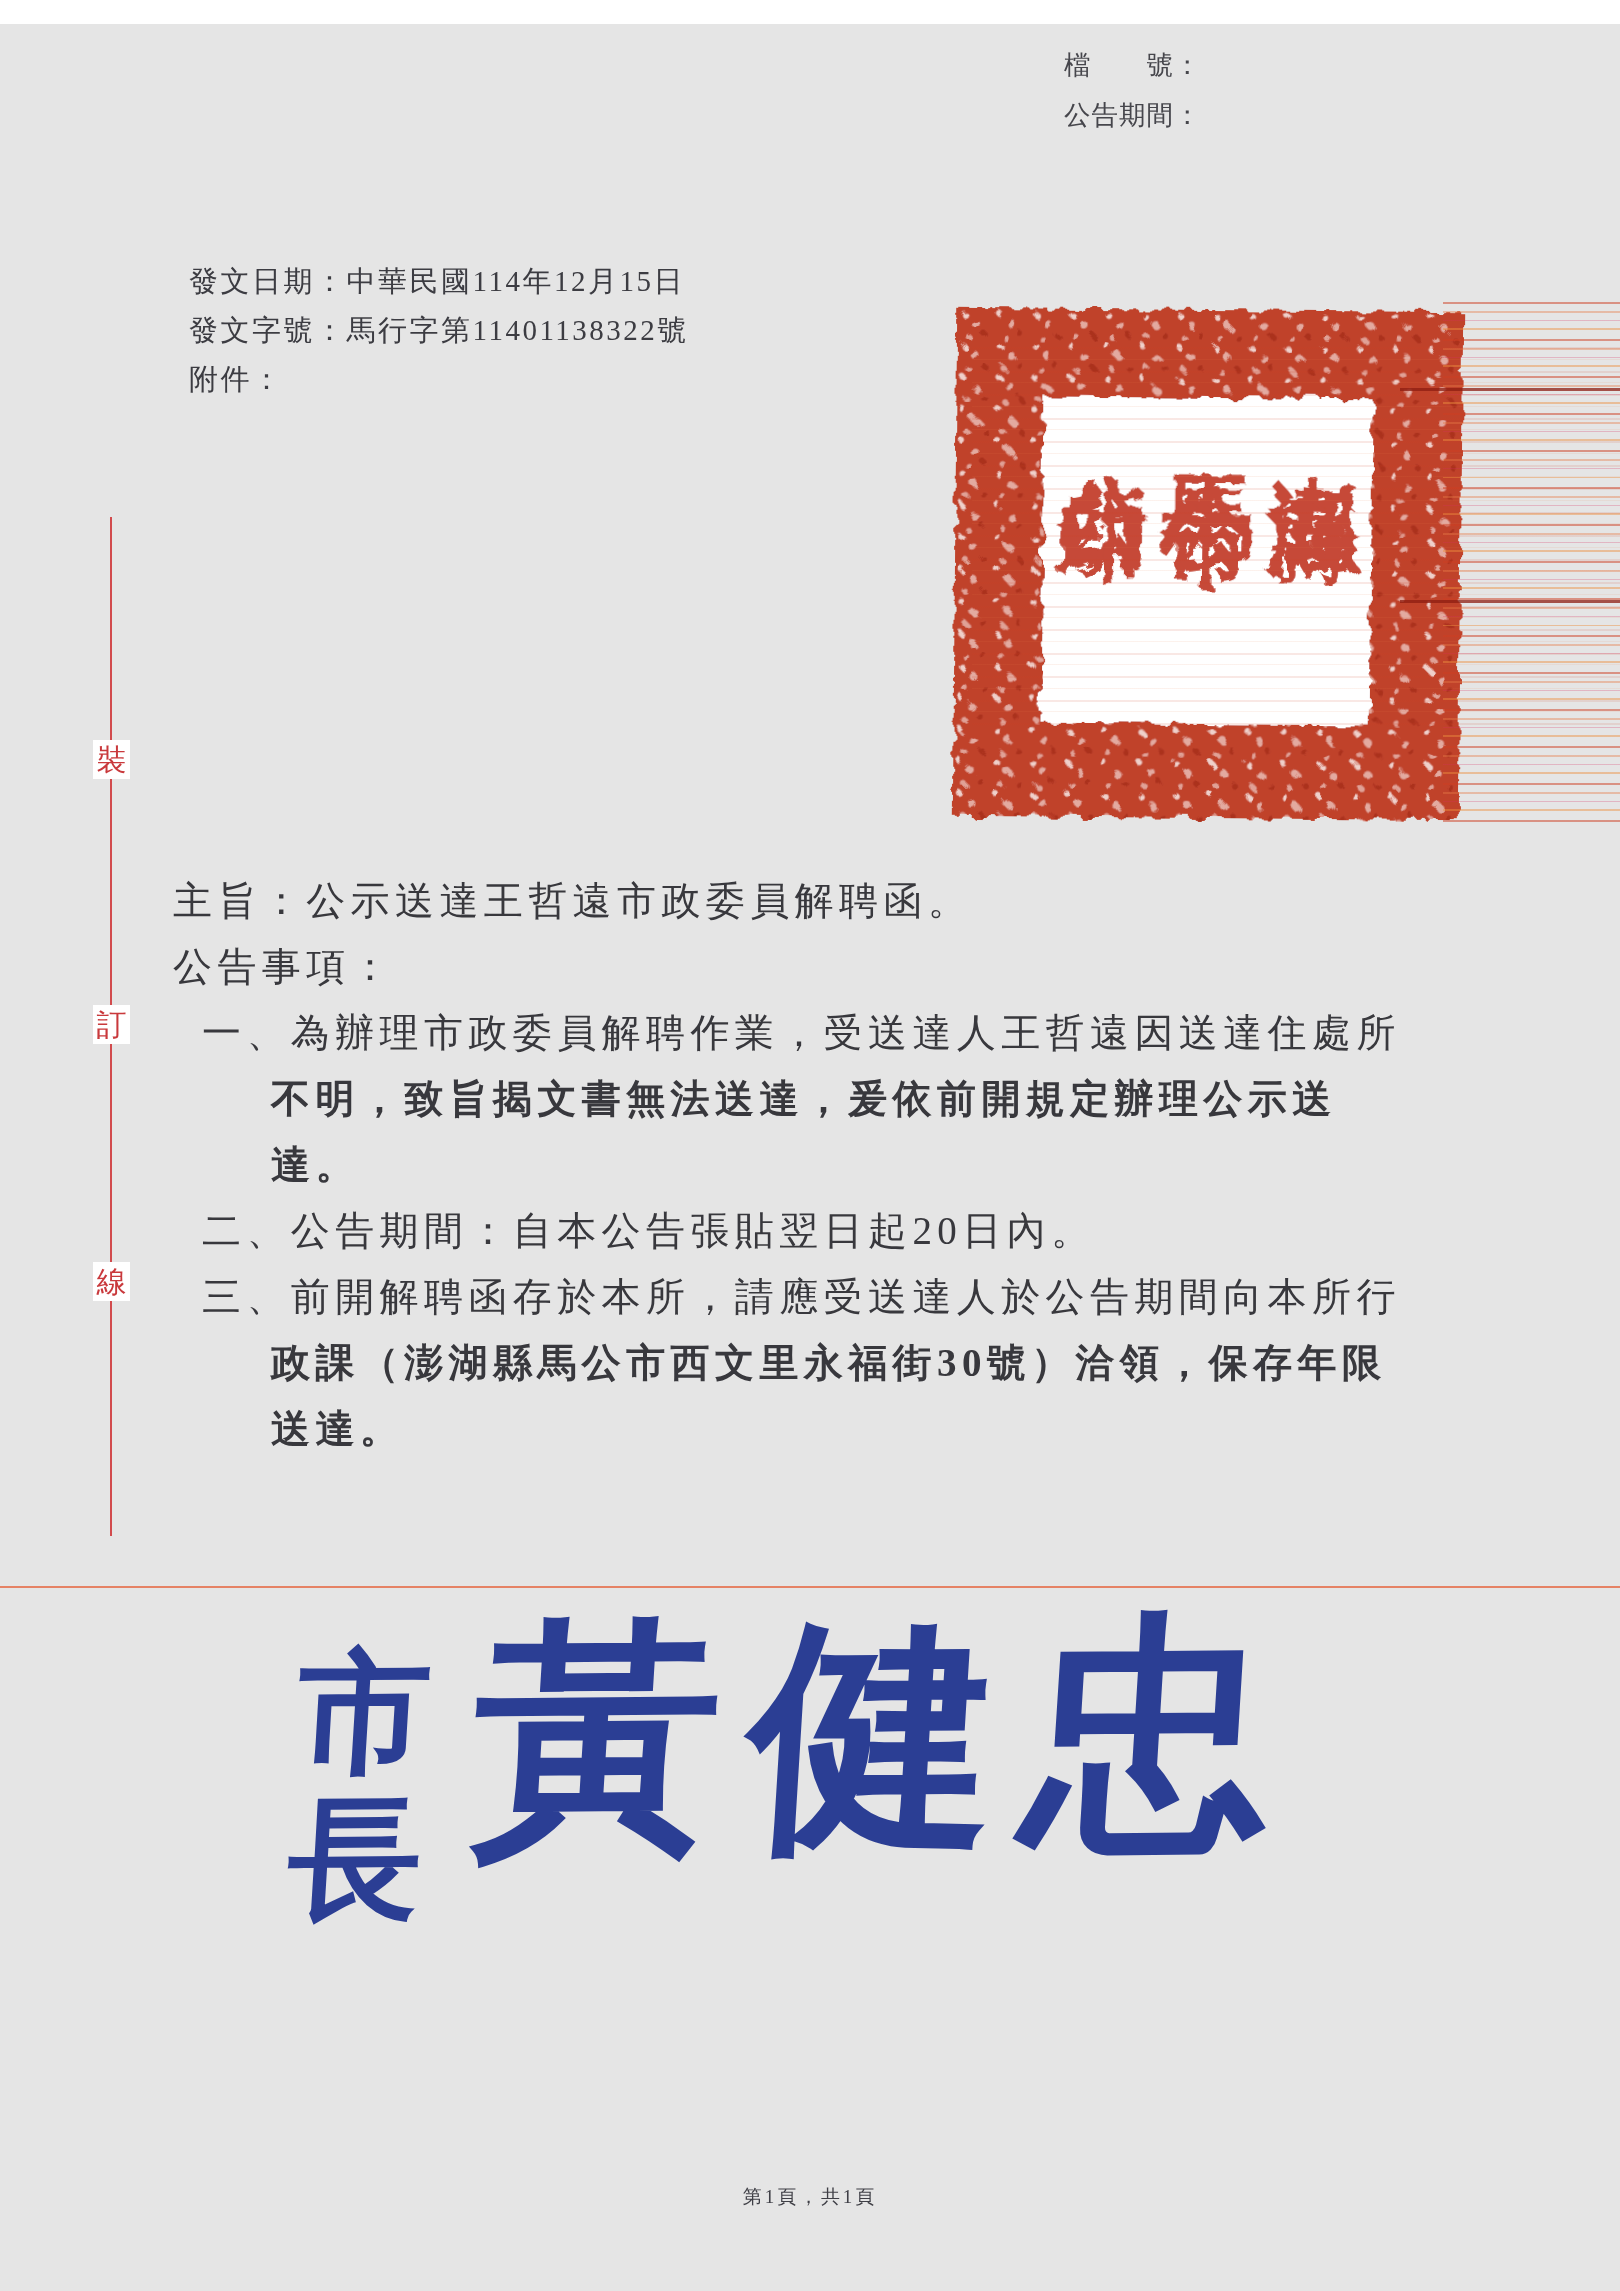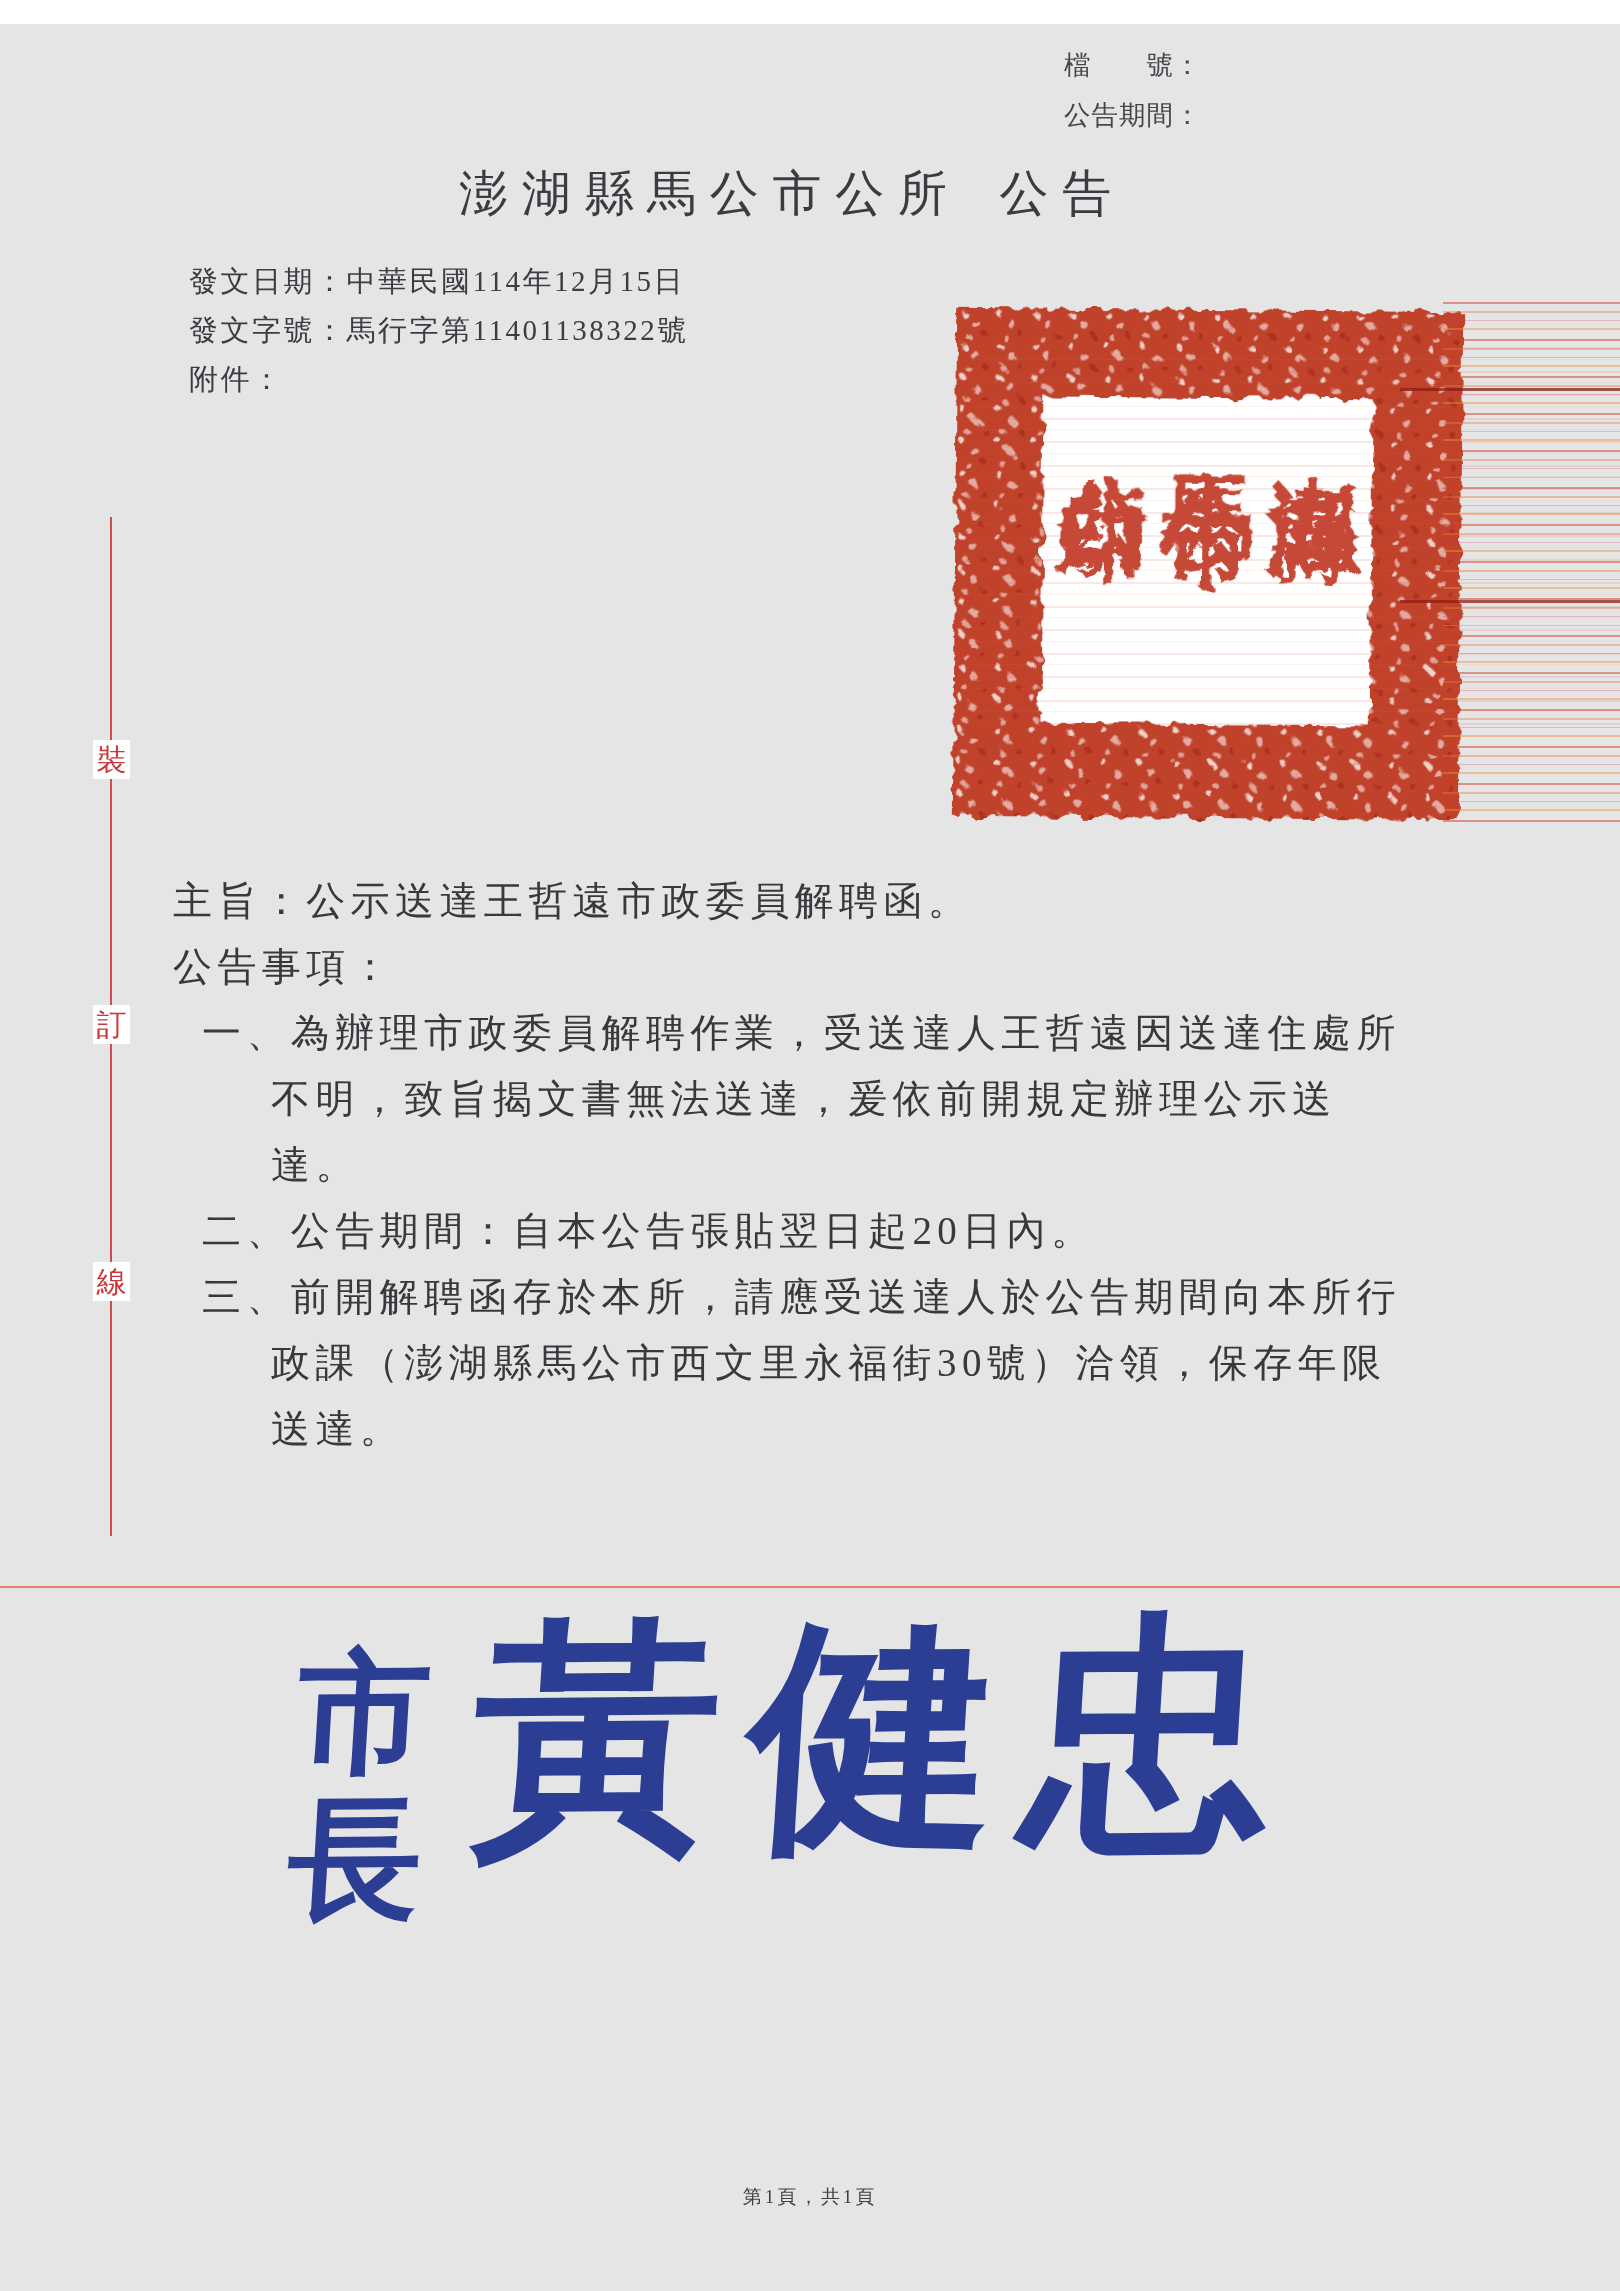--- a/index.html
+++ b/index.html
@@ -51,21 +51,21 @@
     background:repeating-linear-gradient(to bottom,
       rgba(205,62,34,.6) 0 2px, rgba(0,0,0,0) 2px 11.8px,
       rgba(230,122,70,.5) 11.8px 12.7px, rgba(0,0,0,0) 12.7px 23.5px);
   }
   .dark-line { position:absolute; left:1400px; width:221px; height:2.9px; background:#8e1d12; opacity:.75; }
   .dl-1 { top:364px; } .dl-2 { top:576px; }
 
   
   .body { position:absolute; left:173px; top:844px; font-size:39px; line-height:66px; letter-spacing:5.4px; color:#38383d; white-space:nowrap; }
   .ind1 { padding-left:29px; }
-  .ind2 { padding-left:98px; }
+  .ind2 { padding-left:98px;font-weight:bold; }
 
   
   .fold-line { position:absolute; left:0; top:1562px; width:1620px; height:2px; background:#e5714f; opacity:.85; }
 
   
   .signature { position:absolute; left:294px; top:1582px; display:flex; align-items:flex-start; gap:45px;
     color:#2b3e94; font-weight:bold; transform:skewX(-4deg) rotate(-0.5deg);
     font-family:"DejaVu Serif","Liberation Serif",serif; }
   .sig-title { display:flex; flex-direction:column; font-size:133px; line-height:1.1; margin-top:29px; }
   .sig-name { font-size:247px; line-height:1.05; letter-spacing:29px; white-space:nowrap; }
@@ -83,24 +83,20 @@
   </filter>
 </svg>
 
 <div class="page">
 
   <div class="hdr-right">
     <div>檔　　號：</div>
     <div>公告期間：</div>
   </div>
 
-  <div class="title-row">
-    <span>澎湖縣馬公市公所</span>
-    <span>公告</span>
-  </div>
 
   <div class="meta">
     <div>發文日期：中華民國114年12月15日</div>
     <div>發文字號：馬行字第11401138322號</div>
     <div>附件：</div>
   </div>
 
   <div class="binding-rule"></div>
   <div class="binding-char bc-0">裝</div>
   <div class="binding-char bc-1">訂</div>

